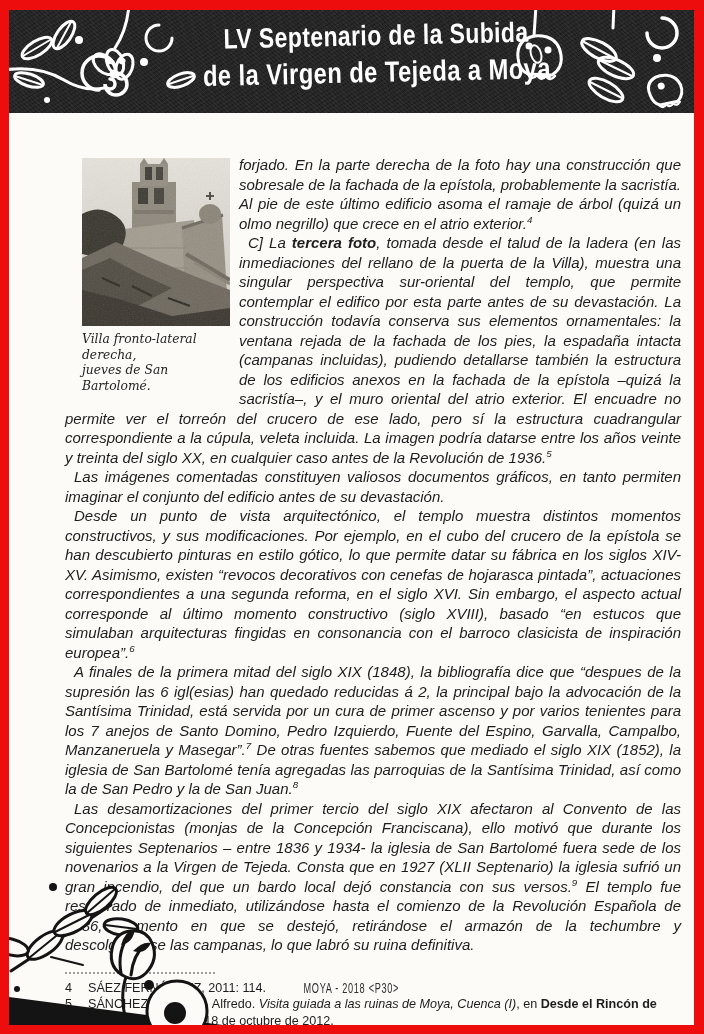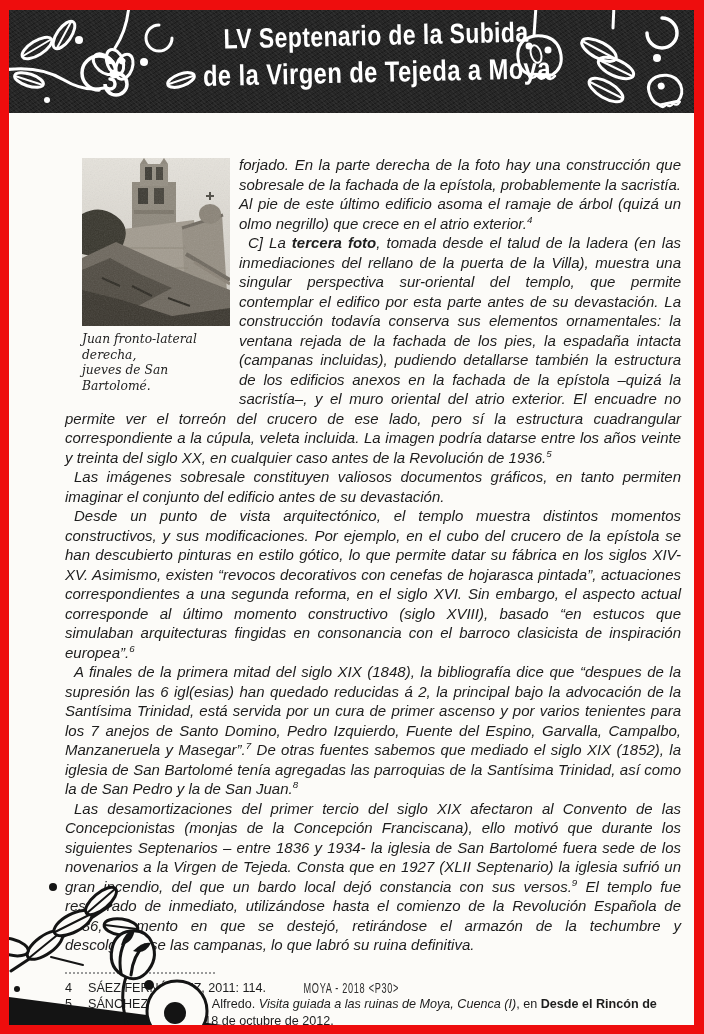--- a/index.html
+++ b/index.html
@@ -171,28 +171,28 @@
 
           <path d="M0,56 q18,-10 34,2 q14,10 8,26 q-6,18 -24,16 L0,96 Z" fill="#37352c"></path>
 
           <polygon points="0,100 34,84 74,102 112,118 148,132 148,168 0,168" fill="#6d675d"></polygon>
           <polygon points="0,112 28,100 58,116 90,130 52,150 0,150" fill="#4f4a41"></polygon>
           <polygon points="0,132 40,142 90,158 148,150 148,168 0,168" fill="#3a362e"></polygon>
           <path d="M20,120 l18,8 M50,128 l20,10 M86,140 l22,8" stroke="#2c2922" stroke-width="2"></path>
           <rect width="148" height="168" filter="url(#grain)" opacity="0.16"></rect>
         </svg>
         <div class="caption">
-          <span>Juan fronto-lateral derecha,</span><br>
+          <span>Villa fronto-lateral derecha,</span><br>
           <span>jueves de San Bartolomé.</span>
         </div>
       </div>
 
       <p class="body-p">forjado. En la parte derecha de la foto hay una construcción que sobresale de la fachada de la epístola, probablemente la sacristía. Al pie de este último edificio asoma el ramaje de árbol (quizá un olmo negrillo) que crece en el atrio exterior.<sup>4</sup></p>
       <p class="body-p ind">C] La <b>tercera foto</b>, tomada desde el talud de la ladera (en las inmediaciones del rellano de la puerta de la Villa), muestra una singular perspectiva sur-oriental del templo, que permite contemplar el edifico por esta parte antes de su devastación. La construcción todavía conserva sus elementos ornamentales: la ventana rejada de la fachada de los pies, la espadaña intacta (campanas incluidas), pudiendo detallarse también la estructura de los edificios anexos en la fachada de la epístola –quizá la sacristía–, y el muro oriental del atrio exterior. El encuadre no permite ver el torreón del crucero de ese lado, pero sí la estructura cuadrangular correspondiente a la cúpula, veleta incluida. La imagen podría datarse entre los años veinte y treinta del siglo XX, en cualquier caso antes de la Revolución de 1936.<sup>5</sup></p>
-      <p class="body-p ind">Las imágenes sobresale constituyen valiosos documentos gráficos, en tanto permiten imaginar el conjunto del edificio antes de su devastación.</p>
+      <p class="body-p ind">Las imágenes comentadas constituyen valiosos documentos gráficos, en tanto permiten imaginar el conjunto del edificio antes de su devastación.</p>
       <p class="body-p ind">Desde un punto de vista arquitectónico, el templo muestra distintos momentos constructivos, y sus modificaciones. Por ejemplo, en el cubo del crucero de la epístola se han descubierto pinturas en estilo gótico, lo que permite datar su fábrica en los siglos XIV-XV. Asimismo, existen “revocos decorativos con cenefas de hojarasca pintada”, actuaciones correspondientes a una segunda reforma, en el siglo XVI. Sin embargo, el aspecto actual corresponde al último momento constructivo (siglo XVIII), basado “en estucos que simulaban arquitecturas fingidas en consonancia con el barroco clasicista de inspiración europea”.<sup>6</sup></p>
       <p class="body-p ind">A finales de la primera mitad del siglo XIX (1848), la bibliografía dice que “despues de la supresión las 6 igl(esias) han quedado reducidas á 2, la principal bajo la advocación de la Santísima Trinidad, está servida por un cura de primer ascenso y por varios tenientes para los 7 anejos de Santo Domino, Pedro Izquierdo, Fuente del Espino, Garvalla, Campalbo, Manzaneruela y Masegar”.<sup>7</sup> De otras fuentes sabemos que mediado el siglo XIX (1852), la iglesia de San Bartolomé tenía agregadas las parroquias de la Santísima Trinidad, así como la de San Pedro y la de San Juan.<sup>8</sup></p>
       <p class="body-p ind">Las desamortizaciones del primer tercio del siglo XIX afectaron al Convento de las Concepcionistas (monjas de la Concepción Franciscana), ello motivó que durante los siguientes Septenarios – entre 1836 y 1934- la iglesia de San Bartolomé fuera sede de los novenarios a la Virgen de Tejeda. Consta que en 1927 (XLII Septenario) la iglesia sufrió un gran incendio, del que un bardo local dejó constancia con sus versos.<sup>9</sup> El templo fue restaurado de inmediato, utilizándose hasta el comienzo de la Revolución Española de 1936, momento en que se destejó, retirándose el armazón de la techumbre y descolgándose las campanas, lo que labró su ruina definitiva.</p>
 
       <div class="fnrule"></div>
 
       <div class="footnotes">
         <div class="fn">
           <span class="fn-num">4</span>
           <span class="fn-text">SÁEZ FERNÁNDEZ, 2011: 114.</span>

